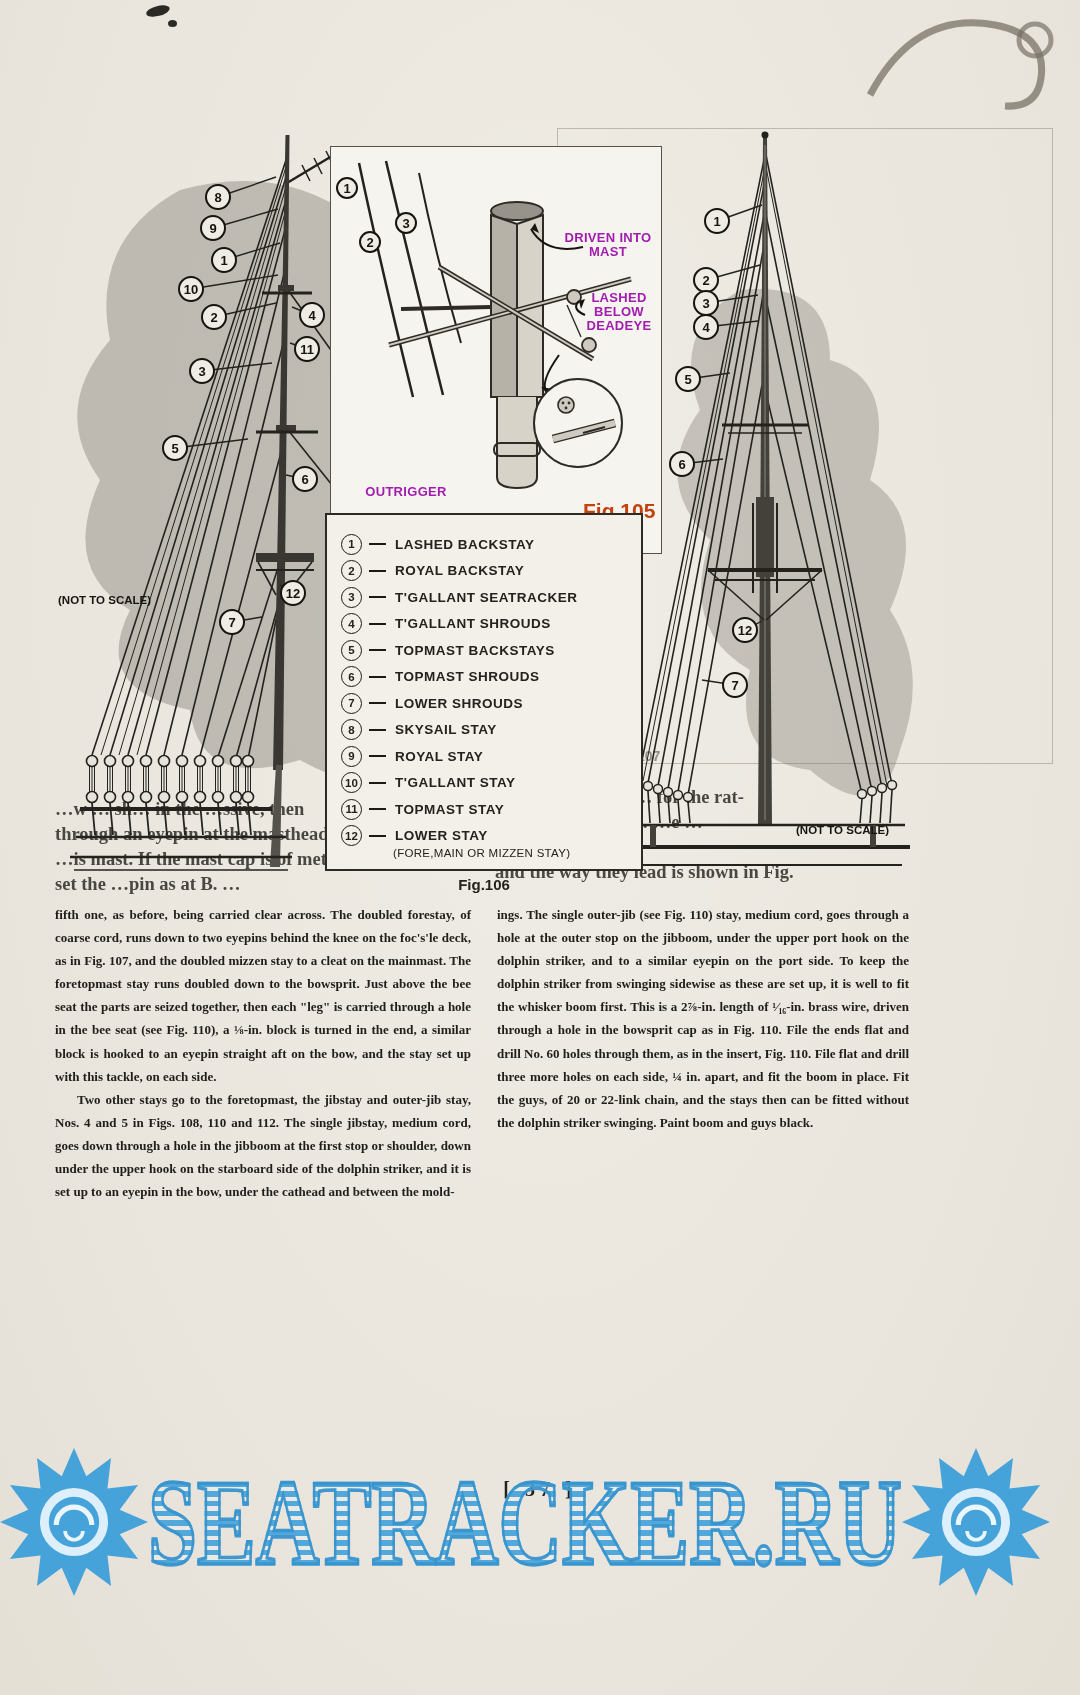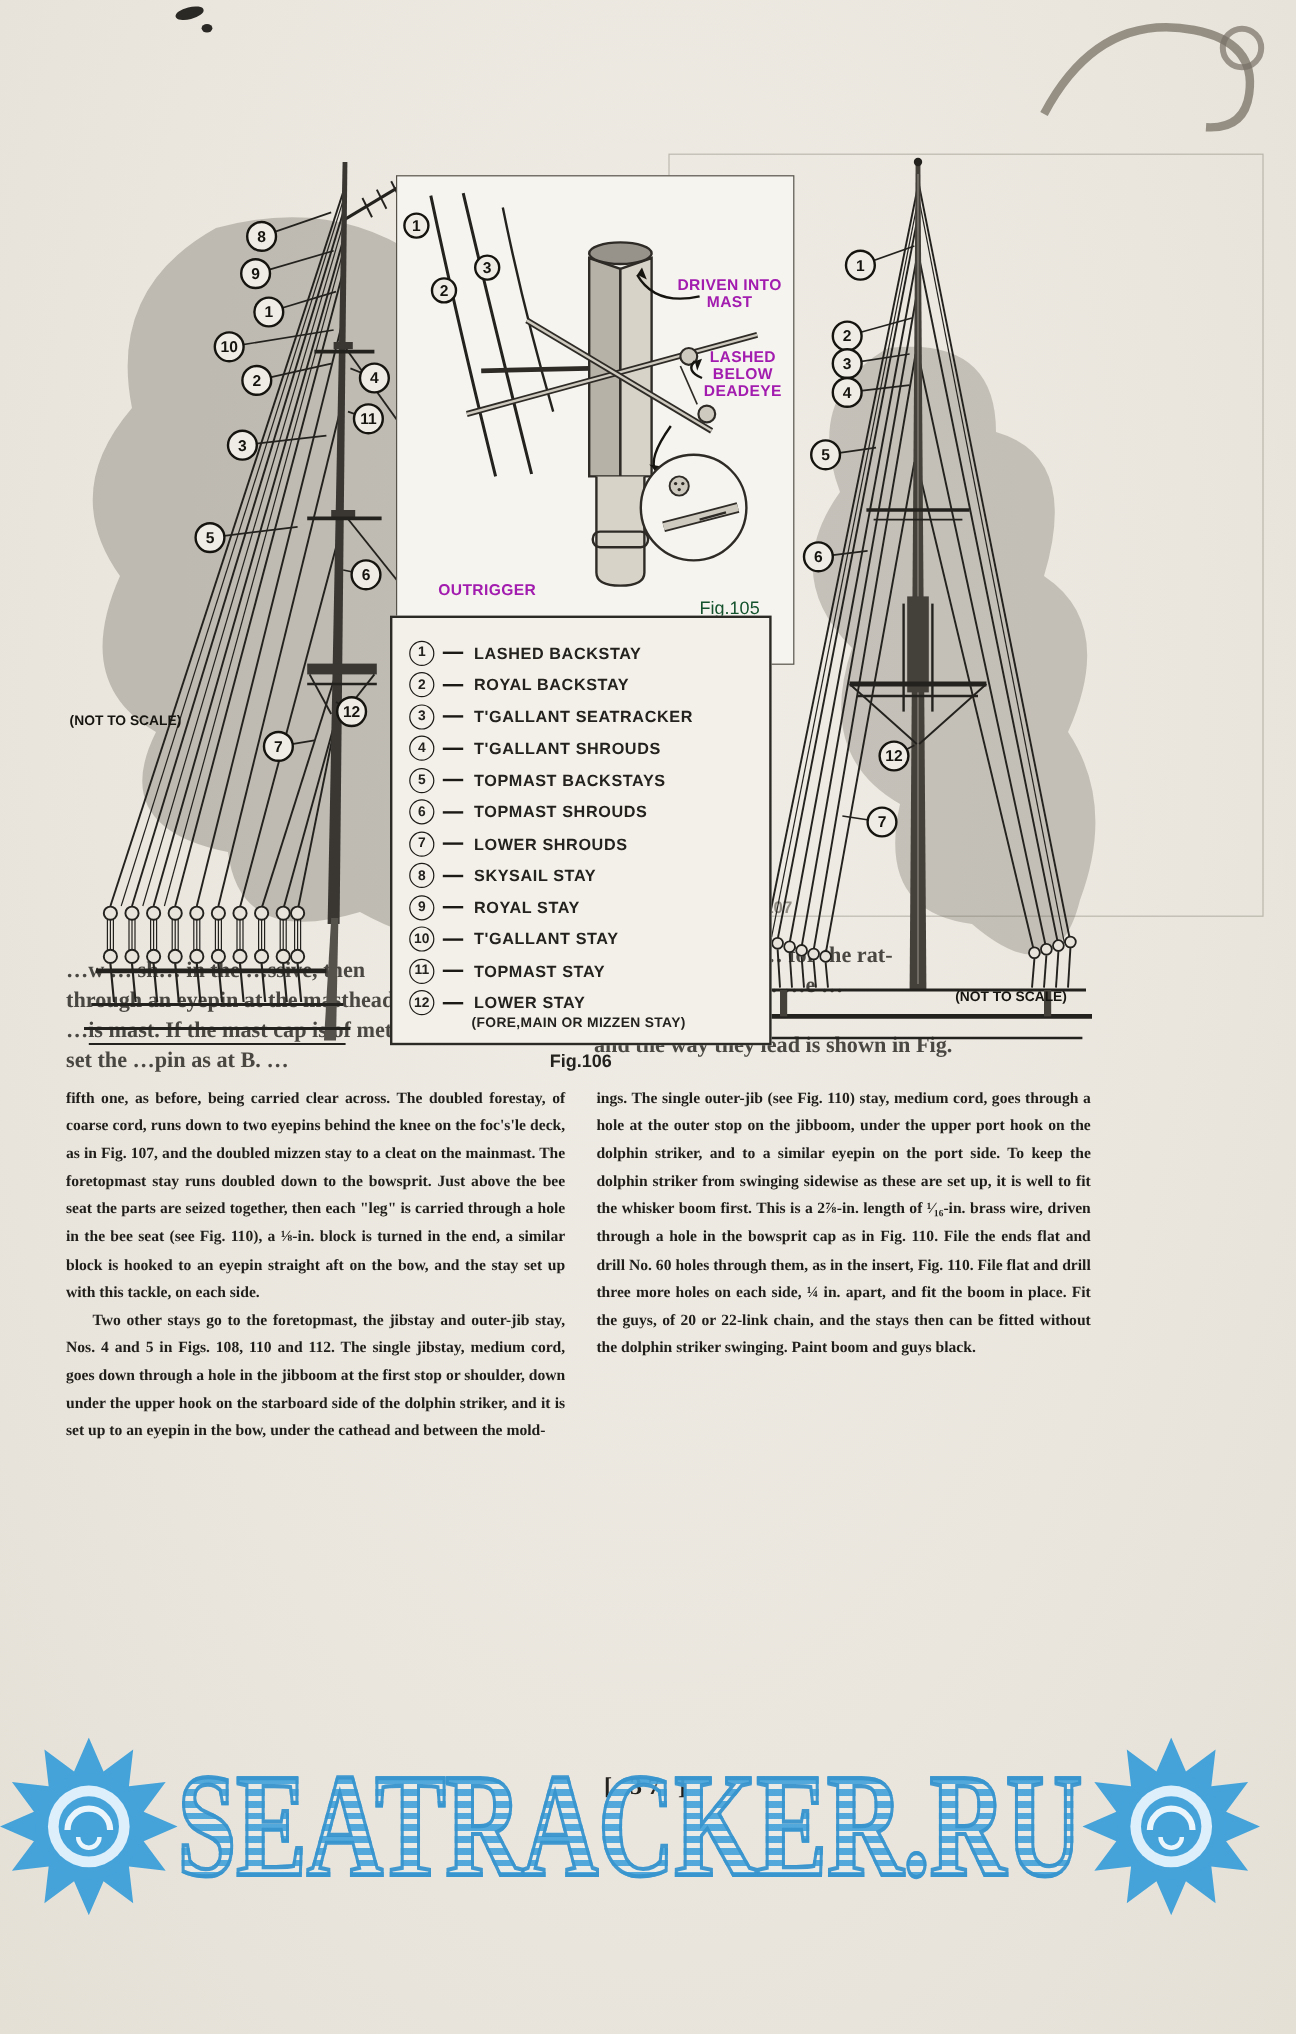--- a/index.html
+++ b/index.html
@@ -14,31 +14,31 @@
   .ghost-text{position:absolute;z-index:1;font-weight:bold;font-size:18.5px;line-height:25px;color:rgba(38,35,30,.82);}
   .ghost-text div{white-space:nowrap;overflow:hidden;}
   .fig107cap{position:absolute;z-index:1;font-family:"Liberation Sans",sans-serif;font-weight:bold;
              font-size:14px;color:rgba(70,64,55,.55);}
 
   
   .figbox105{position:absolute;left:330px;top:146px;width:330px;height:406px;
              background:#f6f4ee;border:1.5px solid #56524a;z-index:3;}
   .f105-label{position:absolute;font-family:"Liberation Sans",sans-serif;font-weight:bold;
               font-size:13px;letter-spacing:.3px;line-height:14px;text-align:center;color:#a21caf;}
-  .f105-cap{position:absolute;font-family:"Liberation Sans",sans-serif;font-weight:normal;font-size:15px;color:#14532d;}
+  .f105-cap{position:absolute;font-family:"Liberation Sans",sans-serif;font-weight:bold;font-size:21px;color:#c2410c;}
 
   
   .legendbox{position:absolute;left:325px;top:513px;width:318px;z-index:4;}
   .legend-inner{border:2.5px solid #2c2a25;background:#f3f0e9;padding:16px 8px 10px 14px;}
   .lrow{display:flex;align-items:center;height:26.5px;}
   .lnum{width:19px;height:19px;border:1.8px solid #1c1a16;border-radius:50%;display:flex;align-items:center;
         justify-content:center;font-family:"Liberation Sans",sans-serif;font-size:11.5px;font-weight:bold;flex:0 0 auto;}
   .ldash{width:17px;border-top:2.2px solid #1c1a16;margin:0 9px 0 7px;flex:0 0 auto;}
   .llabel{font-family:"Liberation Sans",sans-serif;font-weight:bold;font-size:13.5px;letter-spacing:.5px;}
-  .lsub{margin:-2px 0 0 52px;font-family:"Liberation Sans",sans-serif;font-weight:bold;font-size:11.5px;letter-spacing:.3px;}
+  .lsub{margin:-2px 0 0 52px;font-family:"Liberation Sans",sans-serif;font-weight:normal;font-size:11.5px;letter-spacing:.3px;}
   .legend-caption{text-align:center;font-family:"Liberation Sans",sans-serif;font-weight:bold;font-size:15px;margin-top:5px;}
 
   
   .bodycol{position:absolute;top:903px;font-size:13px;line-height:23.1px;font-weight:bold;
            text-align:justify;z-index:2;color:#201e1a;}
   .col-left{left:55px;width:416px;}
   .col-right{left:497px;width:412px;}
   .bodycol p{margin:0;}
   .bodycol p.indent{text-indent:22px;}
 

